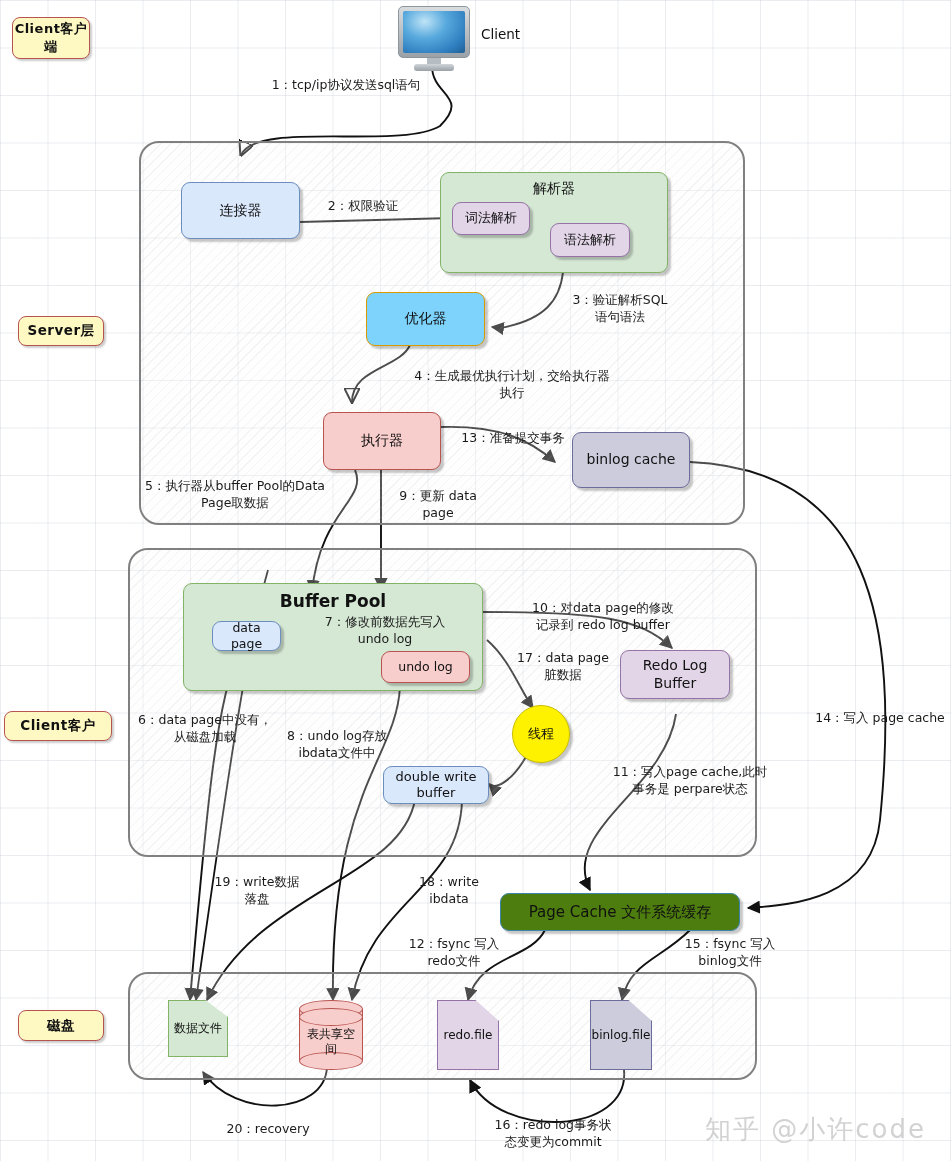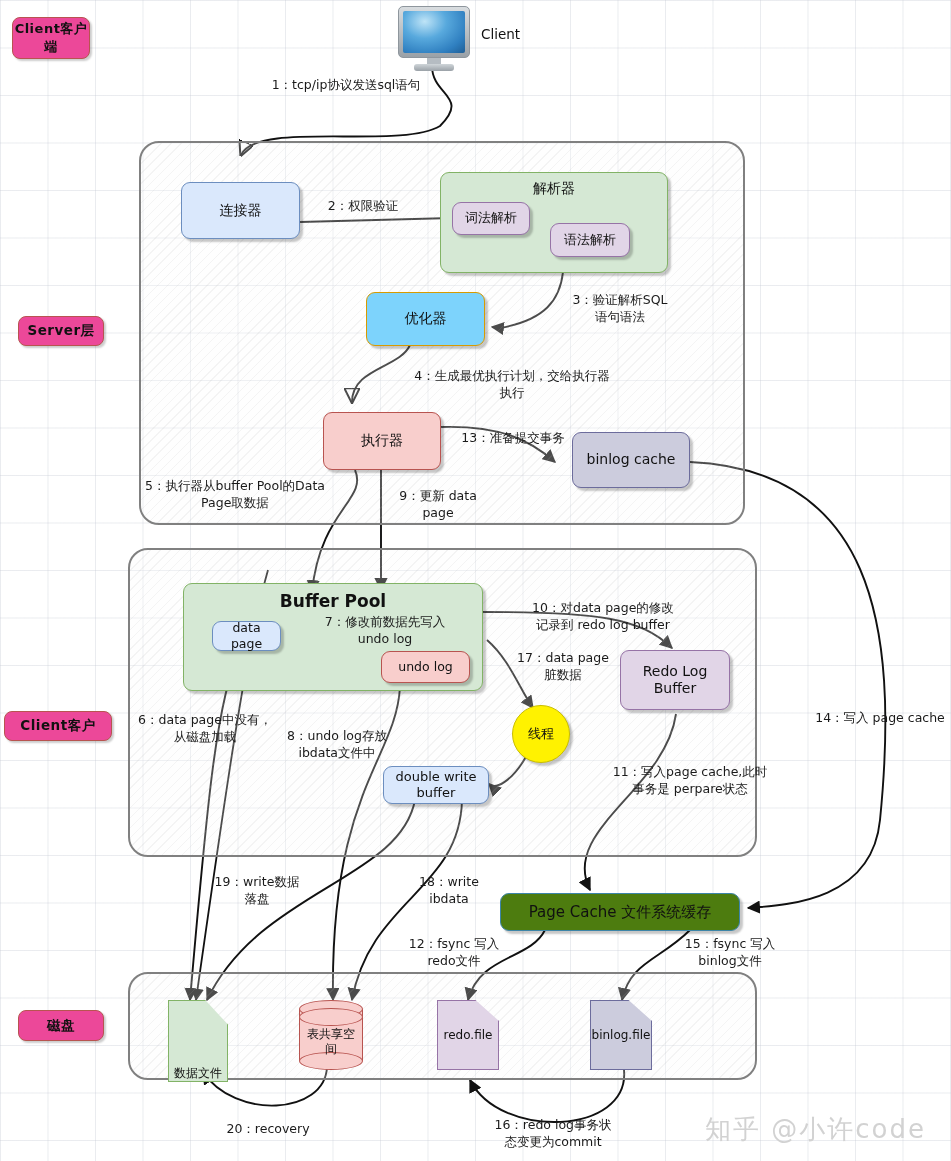--- a/index.html
+++ b/index.html
@@ -35,21 +35,21 @@
   .c-yellow {background:#fff200;border:1.4px solid #c9bd00;color:#111;}
 
   .shadowed{box-shadow:3px 3px 2px rgba(0,0,0,.22);}
 
   
   .lane{position:absolute;box-sizing:border-box;border:2.6px solid #808080;border-radius:20px;
         background:rgba(250,250,250,.25);}
   .lane::after{content:"";position:absolute;inset:0;border-radius:18px;
         background:repeating-linear-gradient(135deg, rgba(175,175,175,.13) 0 1px, transparent 1px 7px);}
 
-  .sidelabel{position:absolute;box-sizing:border-box;background:#ec4899;border:1.4px solid #b85450;
+  .sidelabel{position:absolute;box-sizing:border-box;background:#fef9c3;border:1.4px solid #b85450;
      border-radius:8px;display:flex;align-items:center;justify-content:center;text-align:center;
      font-weight:bold;letter-spacing:.5px;color:#111;box-shadow:2px 2px 2px rgba(0,0,0,.2);}
 
   .edgelabel{position:absolute;font-size:12.5px;color:#1a1a1a;line-height:1.35;text-align:center;
      white-space:pre-line;}
 
   
   .filebox{position:absolute;box-sizing:border-box;display:flex;align-items:center;justify-content:center;
      font-size:12px;color:#111;}
   .filebox .body{position:absolute;inset:0;clip-path:polygon(0 0, 62% 0, 100% 30%, 100% 100%, 0 100%);}
@@ -198,38 +198,38 @@
 <div class="node c-green shadowed" style="left:183px;top:583px;width:300px;height:108px;font-size:17px;font-weight:bold;align-items:flex-start;padding-top:7px;">
   <span>Buffer Pool</span>
 </div>
 <div class="node c-blue shadowed" style="left:212px;top:621px;width:69px;height:30px;font-size:12.5px;">
   <span>data page</span>
 </div>
 <div class="node c-pink shadowed" style="left:381px;top:651px;width:89px;height:32px;font-size:12.5px;">
   <span>undo log</span>
 </div>
 
-<div class="node c-purple shadowed" style="left:620px;top:650px;width:110px;height:60px;font-size:14px;">
+<div class="node c-purple shadowed" style="left:620px;top:650px;width:110px;height:49px;font-size:14px;">
   <span>Redo Log Buffer</span>
 </div>
 
 <div class="node c-yellow shadowed" style="left:512px;top:705px;width:58px;height:58px;border-radius:50%;font-size:13px;">
   <span>线程</span>
 </div>
 
 <div class="node c-blue shadowed" style="left:383px;top:766px;width:106px;height:38px;font-size:13px;white-space:pre-line;">
   <span>double write
 buffer</span>
 </div>
 
 <div class="node c-cyan shadowed" style="left:500px;top:893px;width:240px;height:38px;font-size:15px;">
   <span>Page Cache 文件系统缓存</span>
 </div>
 
-<div class="filebox" style="left:168px;top:1000px;width:60px;height:82px;align-items:flex-end;">
+<div class="filebox" style="left:168px;top:1000px;width:60px;height:57px;">
   <div class="body" style="background:#d5e8d4;border:1.4px solid #82b366;"></div>
   <div class="lbl">数据文件</div>
 </div>
 
 <div class="cylinder" style="left:299px;top:1000px;width:64px;height:70px;">
   <div class="tube"></div>
   <div class="cap bot"></div>
   <div class="cap top"></div>
   <div class="cap mid"></div>
   <div class="ctext" style="white-space:pre-line;padding-top:14px;">表共享空

